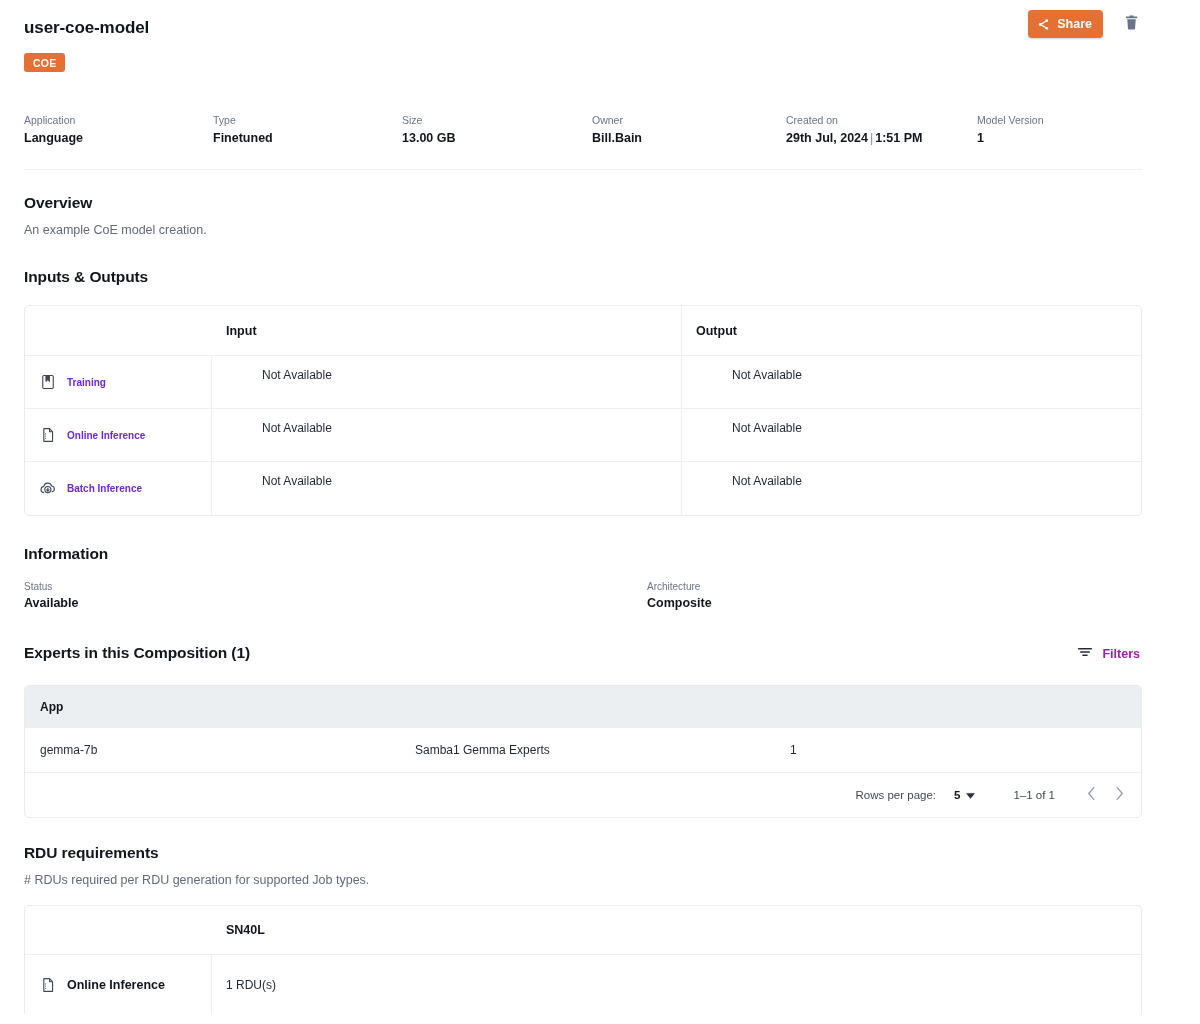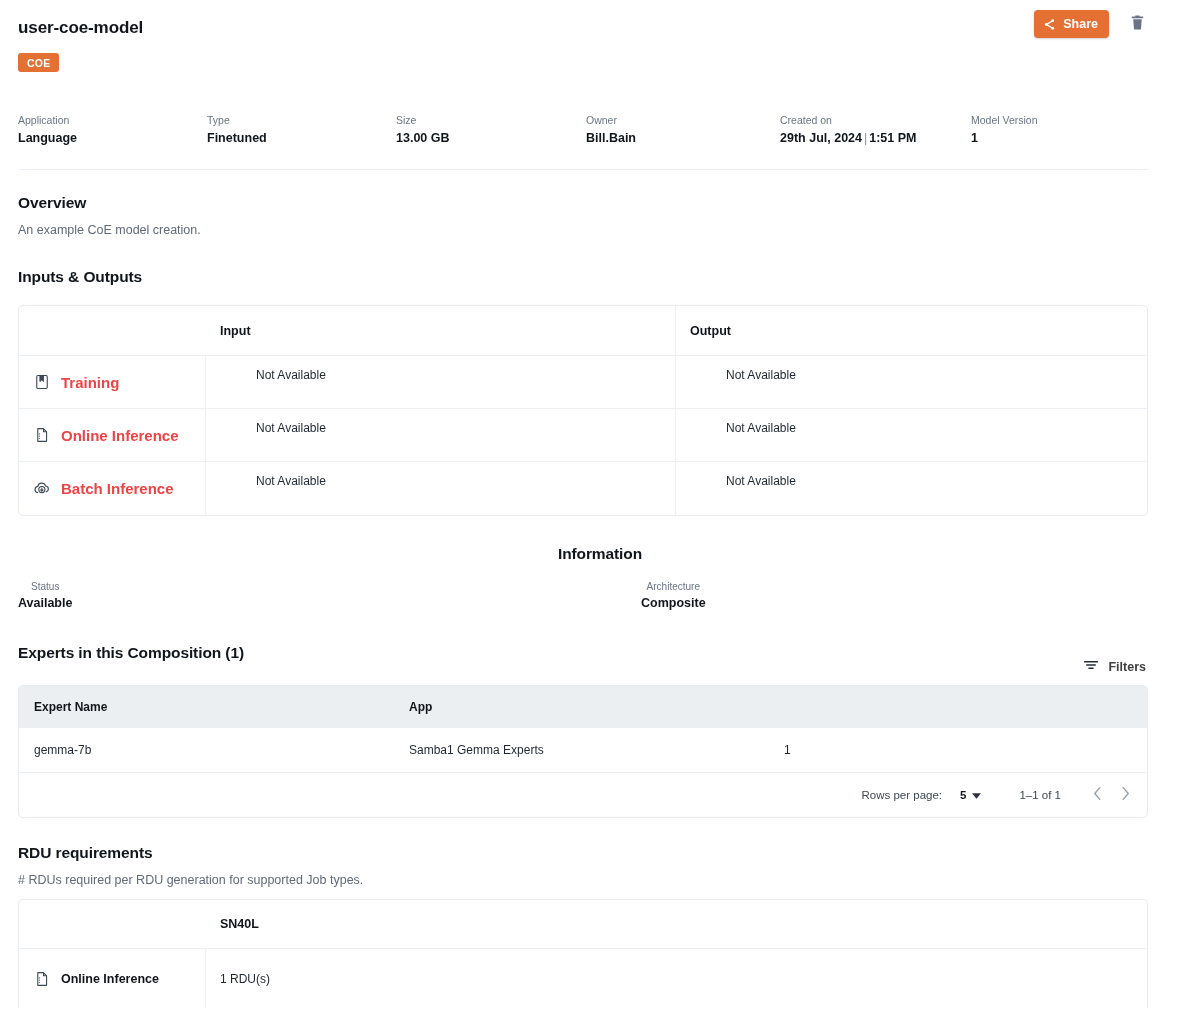--- a/index.html
+++ b/index.html
@@ -4,21 +4,21 @@
 <style>
   * { box-sizing: border-box; margin: 0; padding: 0; }
   html, body {
     width: 1200px;
     height: 1024px;
     background: #ffffff;
     font-family: "Liberation Sans", sans-serif;
     color: #1a2027;
     overflow: hidden;
   }
-  .page { position: relative; width: 1200px; height: 1024px; padding: 0 18px; }
+  .page { position: relative; width: 1200px; height: 1024px; padding: 0 24px; }
 
   
   .header-row {
     position: relative;
     height: 50px;
   }
   .page-title {
     position: absolute;
     left: 0; top: 18px;
     font-size: 17px;
@@ -134,21 +134,21 @@
   .io-c1 { width: 187px; flex: 0 0 187px; border-right: 1px solid #eceff3; display: flex; align-items: center; padding: 0 14px; }
   .io-c2 { width: 470px; flex: 0 0 470px; border-right: 1px solid #eceff3; padding: 0 14px; }
   .io-c3 { flex: 1 1 auto; padding: 0 14px; }
   .io-head .io-c1 { border-right: none; }
   .io-head .io-c2, .io-head .io-c3 { display: flex; align-items: center; }
   .io-body-row { height: 53px; }
   .io-body-row .io-c1 { gap: 10px; }
   .io-body-row .io-c2, .io-body-row .io-c3 {
     display: flex; align-items: flex-start; padding-top: 12px;
   }
-  .io-name { font-size: 15px; font-weight: 700; color: #ef4444; text-align: center; }
+  .io-name { font-size: 10px; font-weight: 700; color: #6d28d9; text-align: center; }
   .io-val { font-size: 12px; color: #1f2733; margin-left: 36px; }
   .ico { display: inline-flex; width: 18px; height: 18px; align-items: center; justify-content: center; flex: 0 0 18px; }
 
   
   .info-grid { position: relative; height: 42px; margin-top: 17px; }
   .info-item { position: absolute; top: 0; }
   .info-label { font-size: 10px; color: #697586; line-height: 14px; margin-bottom: 2px; }
   .info-value { font-size: 12.5px; font-weight: 700; color: #11161c; }
 
   
@@ -163,23 +163,22 @@
     right: 0; top: -3px;
     display: inline-flex;
     align-items: center;
     gap: 9px;
     background: none;
     border: none;
     cursor: pointer;
     font-family: "Liberation Sans", sans-serif;
     font-size: 12.5px;
     font-weight: 700;
-    color: #404040;
+    color: #a21caf;
     padding: 4px 2px;
-    margin-top: 13px;
   }
 
   .ex-table {
     margin-top: 17px;
     margin-right: 34px;
     border: 1px solid #e8ebef;
     border-radius: 5px;
     overflow: hidden;
     background: #fff;
   }
@@ -227,21 +226,21 @@
   .pg-btn {
     background: none;
     border: none;
     cursor: pointer;
     width: 28px; height: 28px;
     display: inline-flex; align-items: center; justify-content: center;
   }
 
   
   .rdu-table {
-    margin-top: 12px;
+    margin-top: 18px;
     margin-right: 34px;
     border: 1px solid #e8ebef;
     border-top-left-radius: 5px;
     border-top-right-radius: 5px;
     border-bottom: none;
     overflow: hidden;
     background: #fff;
   }
   .rdu-row { display: flex; }
   .rdu-head { height: 48px; }
@@ -385,21 +384,21 @@
         <div class="io-c2">
             <span class="io-val">Not Available</span>
           </div>
         <div class="io-c3">
             <span class="io-val">Not Available</span>
           </div>
       </div>
     </div>
   </div>
 
-  <div style="margin-top:29px;text-align:center;">
+  <div style="margin-top:29px;">
     <div class="section-title">Information</div>
     <div class="info-grid">
       <div class="info-item" style="left:0;">
         <div class="info-label">Status</div>
         <div class="info-value">Available</div>
       </div>
       <div class="info-item" style="left:578px;margin-left:45px;">
         <div class="info-label">Architecture</div>
         <div class="info-value">Composite</div>
       </div>
@@ -416,21 +415,20 @@
             <line x1="4.6" y1="8" x2="15.4" y2="8"></line>
             <line x1="7.4" y1="12" x2="12.6" y2="12"></line>
           </svg>
         </span>
         <span>Filters</span>
       </button>
     </div>
 
     <div class="ex-table">
       <div class="ex-head-row">
-        <div class="ex-cell ex-c1">Expert Name</div>
         <div class="ex-cell ex-c2">App</div>
       </div>
       <div class="ex-body-row">
         <div class="ex-cell ex-c1">gemma-7b</div>
         <div class="ex-cell ex-c2">Samba1 Gemma Experts</div>
         <div class="ex-cell ex-c3">1</div>
       </div>
       <div class="ex-footer">
         <span class="rpp-label">Rows per page:</span>
         <span class="rpp-select">

